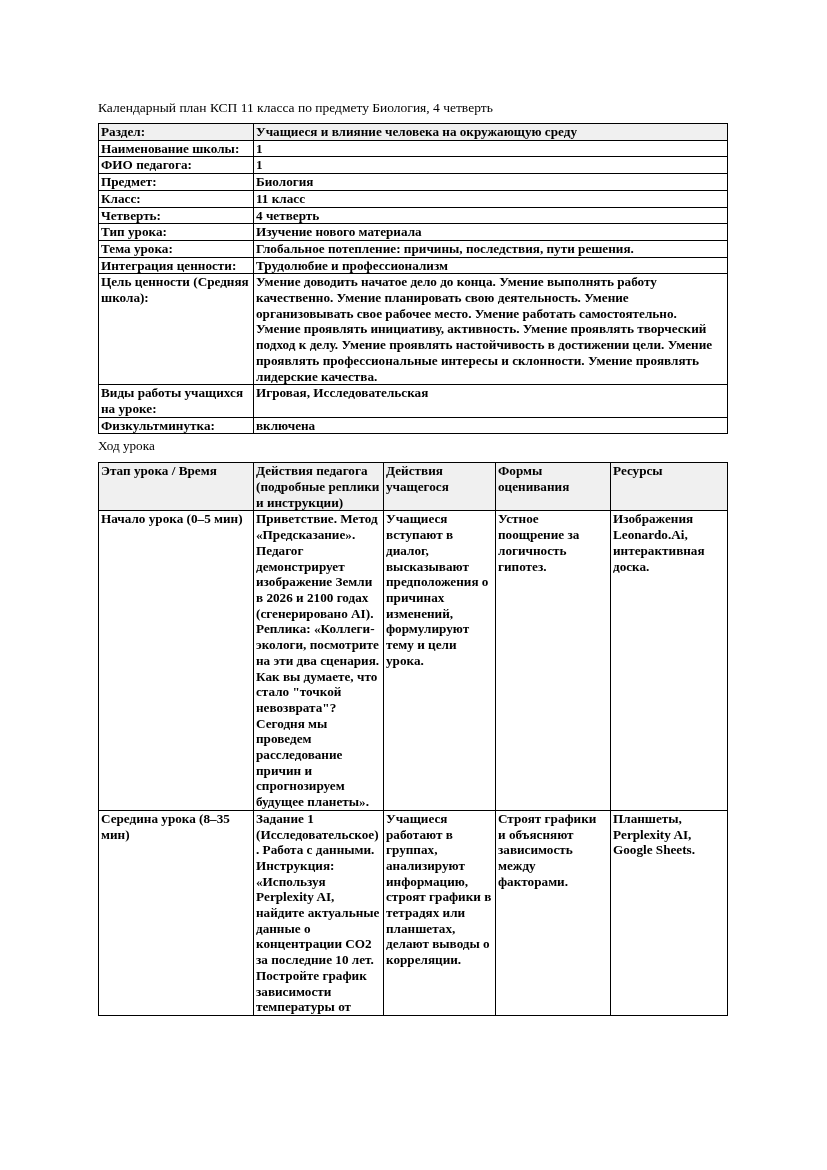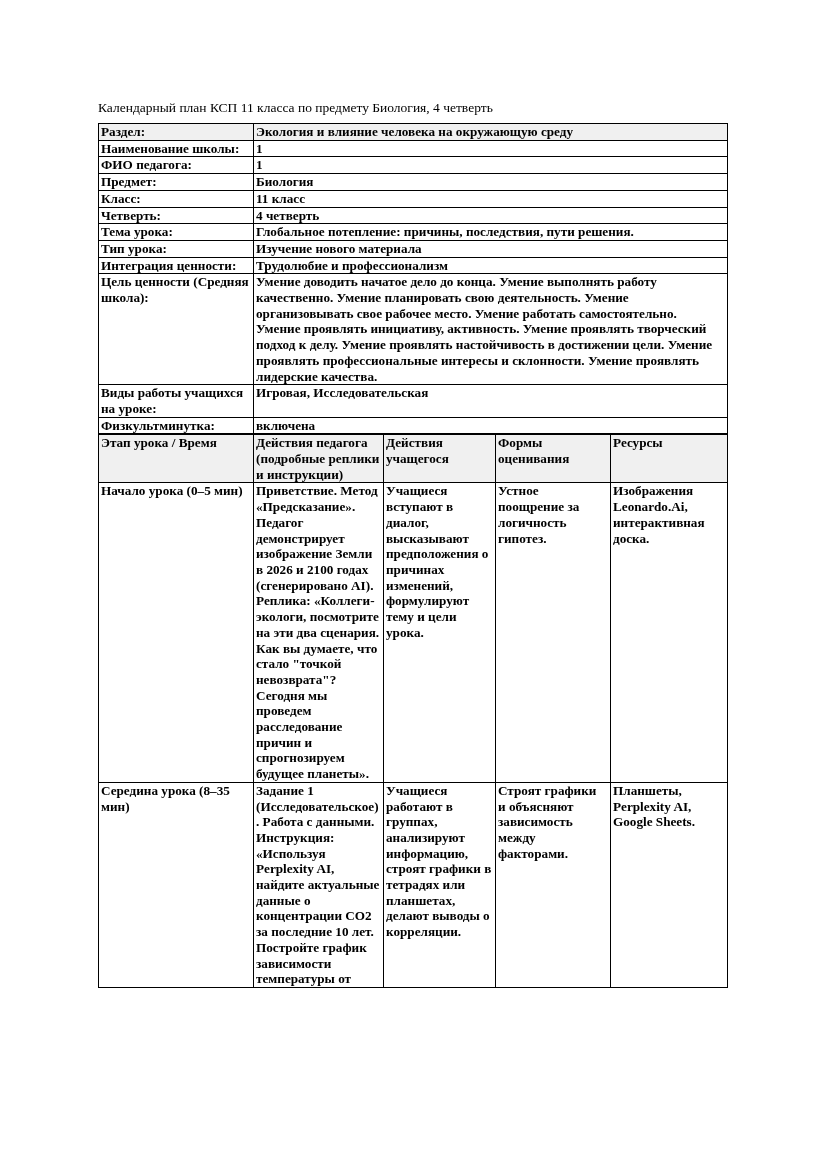--- a/index.html
+++ b/index.html
@@ -63,21 +63,21 @@
   <p class="title">Календарный план КСП 11 класса по предмету Биология, 4 четверть</p>
 
   <table>
     <colgroup>
         <col style="width:155px">
         <col style="width:474px">
       </colgroup>
     <tbody>
       <tr>
         <td class="shaded">Раздел:</td>
-        <td class="shaded">Экология и влияние человека на окружающую среду</td>
+        <td class="shaded">Учащиеся и влияние человека на окружающую среду</td>
       </tr>
       <tr>
         <td>Наименование школы:</td>
         <td>1</td>
       </tr>
       <tr>
         <td>ФИО педагога:</td>
         <td>1</td>
       </tr>
       <tr>
@@ -86,46 +86,47 @@
       </tr>
       <tr>
         <td>Класс:</td>
         <td>11 класс</td>
       </tr>
       <tr>
         <td>Четверть:</td>
         <td>4 четверть</td>
       </tr>
       <tr>
+        <td>Тип урока:</td>
+        <td>Изучение нового материала</td>
+      </tr>
+      <tr>
         <td>Тема урока:</td>
         <td>Глобальное потепление: причины, последствия, пути решения.</td>
-      </tr>
-      <tr>
-        <td>Тип урока:</td>
-        <td>Изучение нового материала</td>
       </tr>
       <tr>
         <td>Интеграция ценности:</td>
         <td>Трудолюбие и профессионализм</td>
       </tr>
       <tr>
         <td>Цель ценности (Средняя школа):</td>
         <td>Умение доводить начатое дело до конца. Умение выполнять работу качественно. Умение планировать свою деятельность. Умение организовывать свое рабочее место. Умение работать самостоятельно. Умение проявлять инициативу, активность. Умение проявлять творческий подход к делу. Умение проявлять настойчивость в достижении цели. Умение проявлять профессиональные интересы и склонности. Умение проявлять лидерские качества.</td>
       </tr>
       <tr>
         <td>Виды работы учащихся на уроке:</td>
         <td>Игровая, Исследовательская</td>
       </tr>
       <tr>
         <td>Физкультминутка:</td>
         <td>включена</td>
       </tr>
     </tbody>
   </table>
 
+  <p class="section-heading">Ход урока</p>
 
   <table>
     <colgroup>
       <col style="width:155px">
         <col style="width:130px">
         <col style="width:112px">
         <col style="width:115px">
         <col style="width:117px">
     </colgroup>
     <thead>

